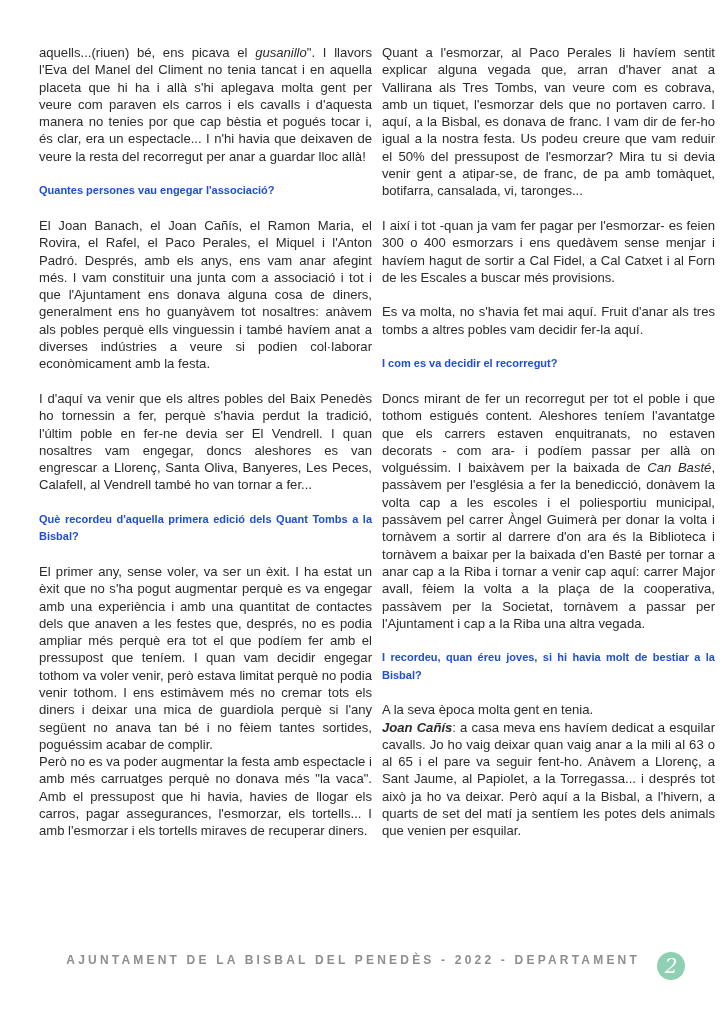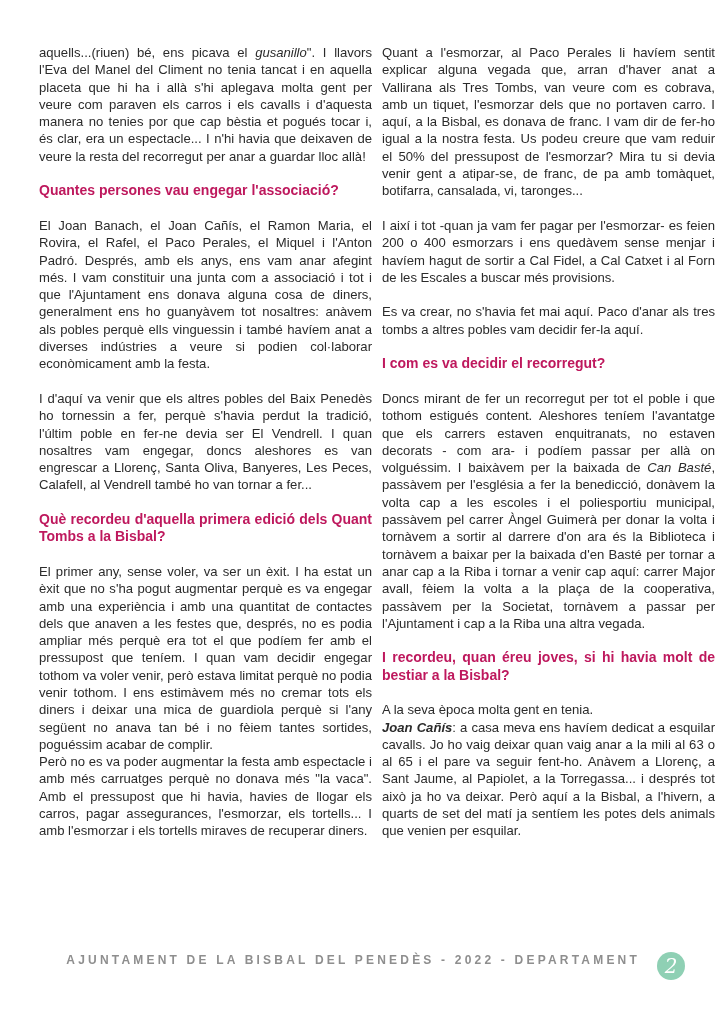--- a/index.html
+++ b/index.html
@@ -3,21 +3,21 @@
 <meta charset="utf-8">
 <style>
   html, body { margin: 0; padding: 0; background: #ffffff; }
   body { width: 724px; height: 1024px; position: relative; overflow: hidden;
          font-family: "Liberation Sans", "DejaVu Sans", sans-serif; color: #2b2b2b; }
   .col { position: absolute; top: 44px; width: 333px; font-size: 13.1px; line-height: 17.3px; text-align: justify; }
   .col.left { left: 39px; }
   .col.right { left: 382px; }
   .col p { margin: 0 0 17.3px 0; }
   .col p.tight { margin-bottom: 0; }
-  .col h3 { margin: 0 0 17.3px 0; font-size: 14px; line-height: 17.3px; font-weight: bold; color: #be185d; }
+  .col h3 { margin: 0 0 17.3px 0; font-size: 11px; line-height: 17.3px; font-weight: bold; color: #1d4ed8; }
   em { font-style: italic; }
   strong { font-weight: bold; font-style: italic; }
   .footer { position: absolute; left: 40px; top: 953px; width: 600px; text-align: right;
             font-size: 12px; line-height: 15px; font-weight: bold; letter-spacing: 3.2px; color: #8e8e8e; }
   .pagenum { position: absolute; left: 657px; top: 952px; width: 28px; height: 28px; border-radius: 50%;
              background: #8fd0b4; color: #ffffff; font-family: "DejaVu Serif", serif; font-style: italic;
              font-size: 20px; line-height: 28px; text-align: center; }
 </style>
 </head>
 <body>
@@ -27,22 +27,22 @@
   <h3>Quantes persones vau engegar l'associació?</h3>
   <p>El Joan Banach, el Joan Cañís, el Ramon Maria, el Rovira, el Rafel, el Paco Perales, el Miquel i l'Anton Padró. Després, amb els anys, ens vam anar afegint més. I vam constituir una junta com a associació i tot i que l'Ajuntament ens donava alguna cosa de diners, generalment ens ho guanyàvem tot nosaltres: anàvem als pobles perquè ells vinguessin i també havíem anat a diverses indústries a veure si podien col·laborar econòmicament amb la festa.</p>
   <p>I d'aquí va venir que els altres pobles del Baix Penedès ho tornessin a fer, perquè s'havia perdut la tradició, l'últim poble en fer-ne devia ser El Vendrell. I quan nosaltres vam engegar, doncs aleshores es van engrescar a Llorenç, Santa Oliva, Banyeres, Les Peces, Calafell, al Vendrell també ho van tornar a fer...</p>
   <h3>Què recordeu d'aquella primera edició dels Quant Tombs a la Bisbal?</h3>
   <p class="tight">El primer any, sense voler, va ser un èxit. I ha estat un èxit que no s'ha pogut augmentar perquè es va engegar amb una experiència i amb una quantitat de contactes dels que anaven a les festes que, després, no es podia ampliar més perquè era tot el que podíem fer amb el pressupost que teníem. I quan vam decidir engegar tothom va voler venir, però estava limitat perquè no podia venir tothom. I ens estimàvem més no cremar tots els diners i deixar una mica de guardiola perquè si l'any següent no anava tan bé i no fèiem tantes sortides, poguéssim acabar de complir.</p>
   <p>Però no es va poder augmentar la festa amb espectacle i amb més carruatges perquè no donava més "la vaca". Amb el pressupost que hi havia, havies de llogar els carros, pagar assegurances, l'esmorzar, els tortells... I amb l'esmorzar i els tortells miraves de recuperar diners.</p>
 </div>
 
 <div class="col right">
   <p>Quant a l'esmorzar, al Paco Perales li havíem sentit explicar alguna vegada que, arran d'haver anat a Vallirana als Tres Tombs, van veure com es cobrava, amb un tiquet, l'esmorzar dels que no portaven carro. I aquí, a la Bisbal, es donava de franc. I vam dir de fer-ho igual a la nostra festa. Us podeu creure que vam reduir el 50% del pressupost de l'esmorzar? Mira tu si devia venir gent a atipar-se, de franc, de pa amb tomàquet, botifarra, cansalada, vi, taronges...</p>
-  <p>I així i tot -quan ja vam fer pagar per l'esmorzar- es feien 200 o 400 esmorzars i ens quedàvem sense menjar i havíem hagut de sortir a Cal Fidel, a Cal Catxet i al Forn de les Escales a buscar més provisions.</p>
-  <p>Es va crear, no s'havia fet mai aquí. Paco d'anar als tres tombs a altres pobles vam decidir fer-la aquí.</p>
+  <p>I així i tot -quan ja vam fer pagar per l'esmorzar- es feien 300 o 400 esmorzars i ens quedàvem sense menjar i havíem hagut de sortir a Cal Fidel, a Cal Catxet i al Forn de les Escales a buscar més provisions.</p>
+  <p>Es va molta, no s'havia fet mai aquí. Fruit d'anar als tres tombs a altres pobles vam decidir fer-la aquí.</p>
   <h3>I com es va decidir el recorregut?</h3>
   <p><span>Doncs mirant de fer un recorregut per tot el poble i que tothom estigués content. Aleshores teníem l'avantatge que els carrers estaven enquitranats, no estaven decorats - com ara- i podíem passar per allà on volguéssim. I baixàvem per la baixada de </span><em>Can Basté</em><span>, passàvem per l'església a fer la benedicció, donàvem la volta cap a les escoles i el poliesportiu municipal, passàvem pel carrer Àngel Guimerà per donar la volta i tornàvem a sortir al darrere d'on ara és la Biblioteca i tornàvem a baixar per la baixada d'en Basté per tornar a anar cap a la Riba i tornar a venir cap aquí: carrer Major avall, fèiem la volta a la plaça de la cooperativa, passàvem per la Societat, tornàvem a passar per l'Ajuntament i cap a la Riba una altra vegada.</span></p>
   <h3>I recordeu, quan éreu joves, si hi havia molt de bestiar a la Bisbal?</h3>
   <p class="tight">A la seva època molta gent en tenia.</p>
   <p><strong>Joan Cañís</strong><span>: a casa meva ens havíem dedicat a esquilar cavalls. Jo ho vaig deixar quan vaig anar a la mili al 63 o al 65 i el pare va seguir fent-ho. Anàvem a Llorenç, a Sant Jaume, al Papiolet, a la Torregassa... i després tot això ja ho va deixar. Però aquí a la Bisbal, a l'hivern, a quarts de set del matí ja sentíem les potes dels animals que venien per esquilar.</span></p>
 </div>
 
 <div class="footer">
   <div>AJUNTAMENT DE LA BISBAL DEL PENEDÈS - 2022 - DEPARTAMENT</div>
 </div>

